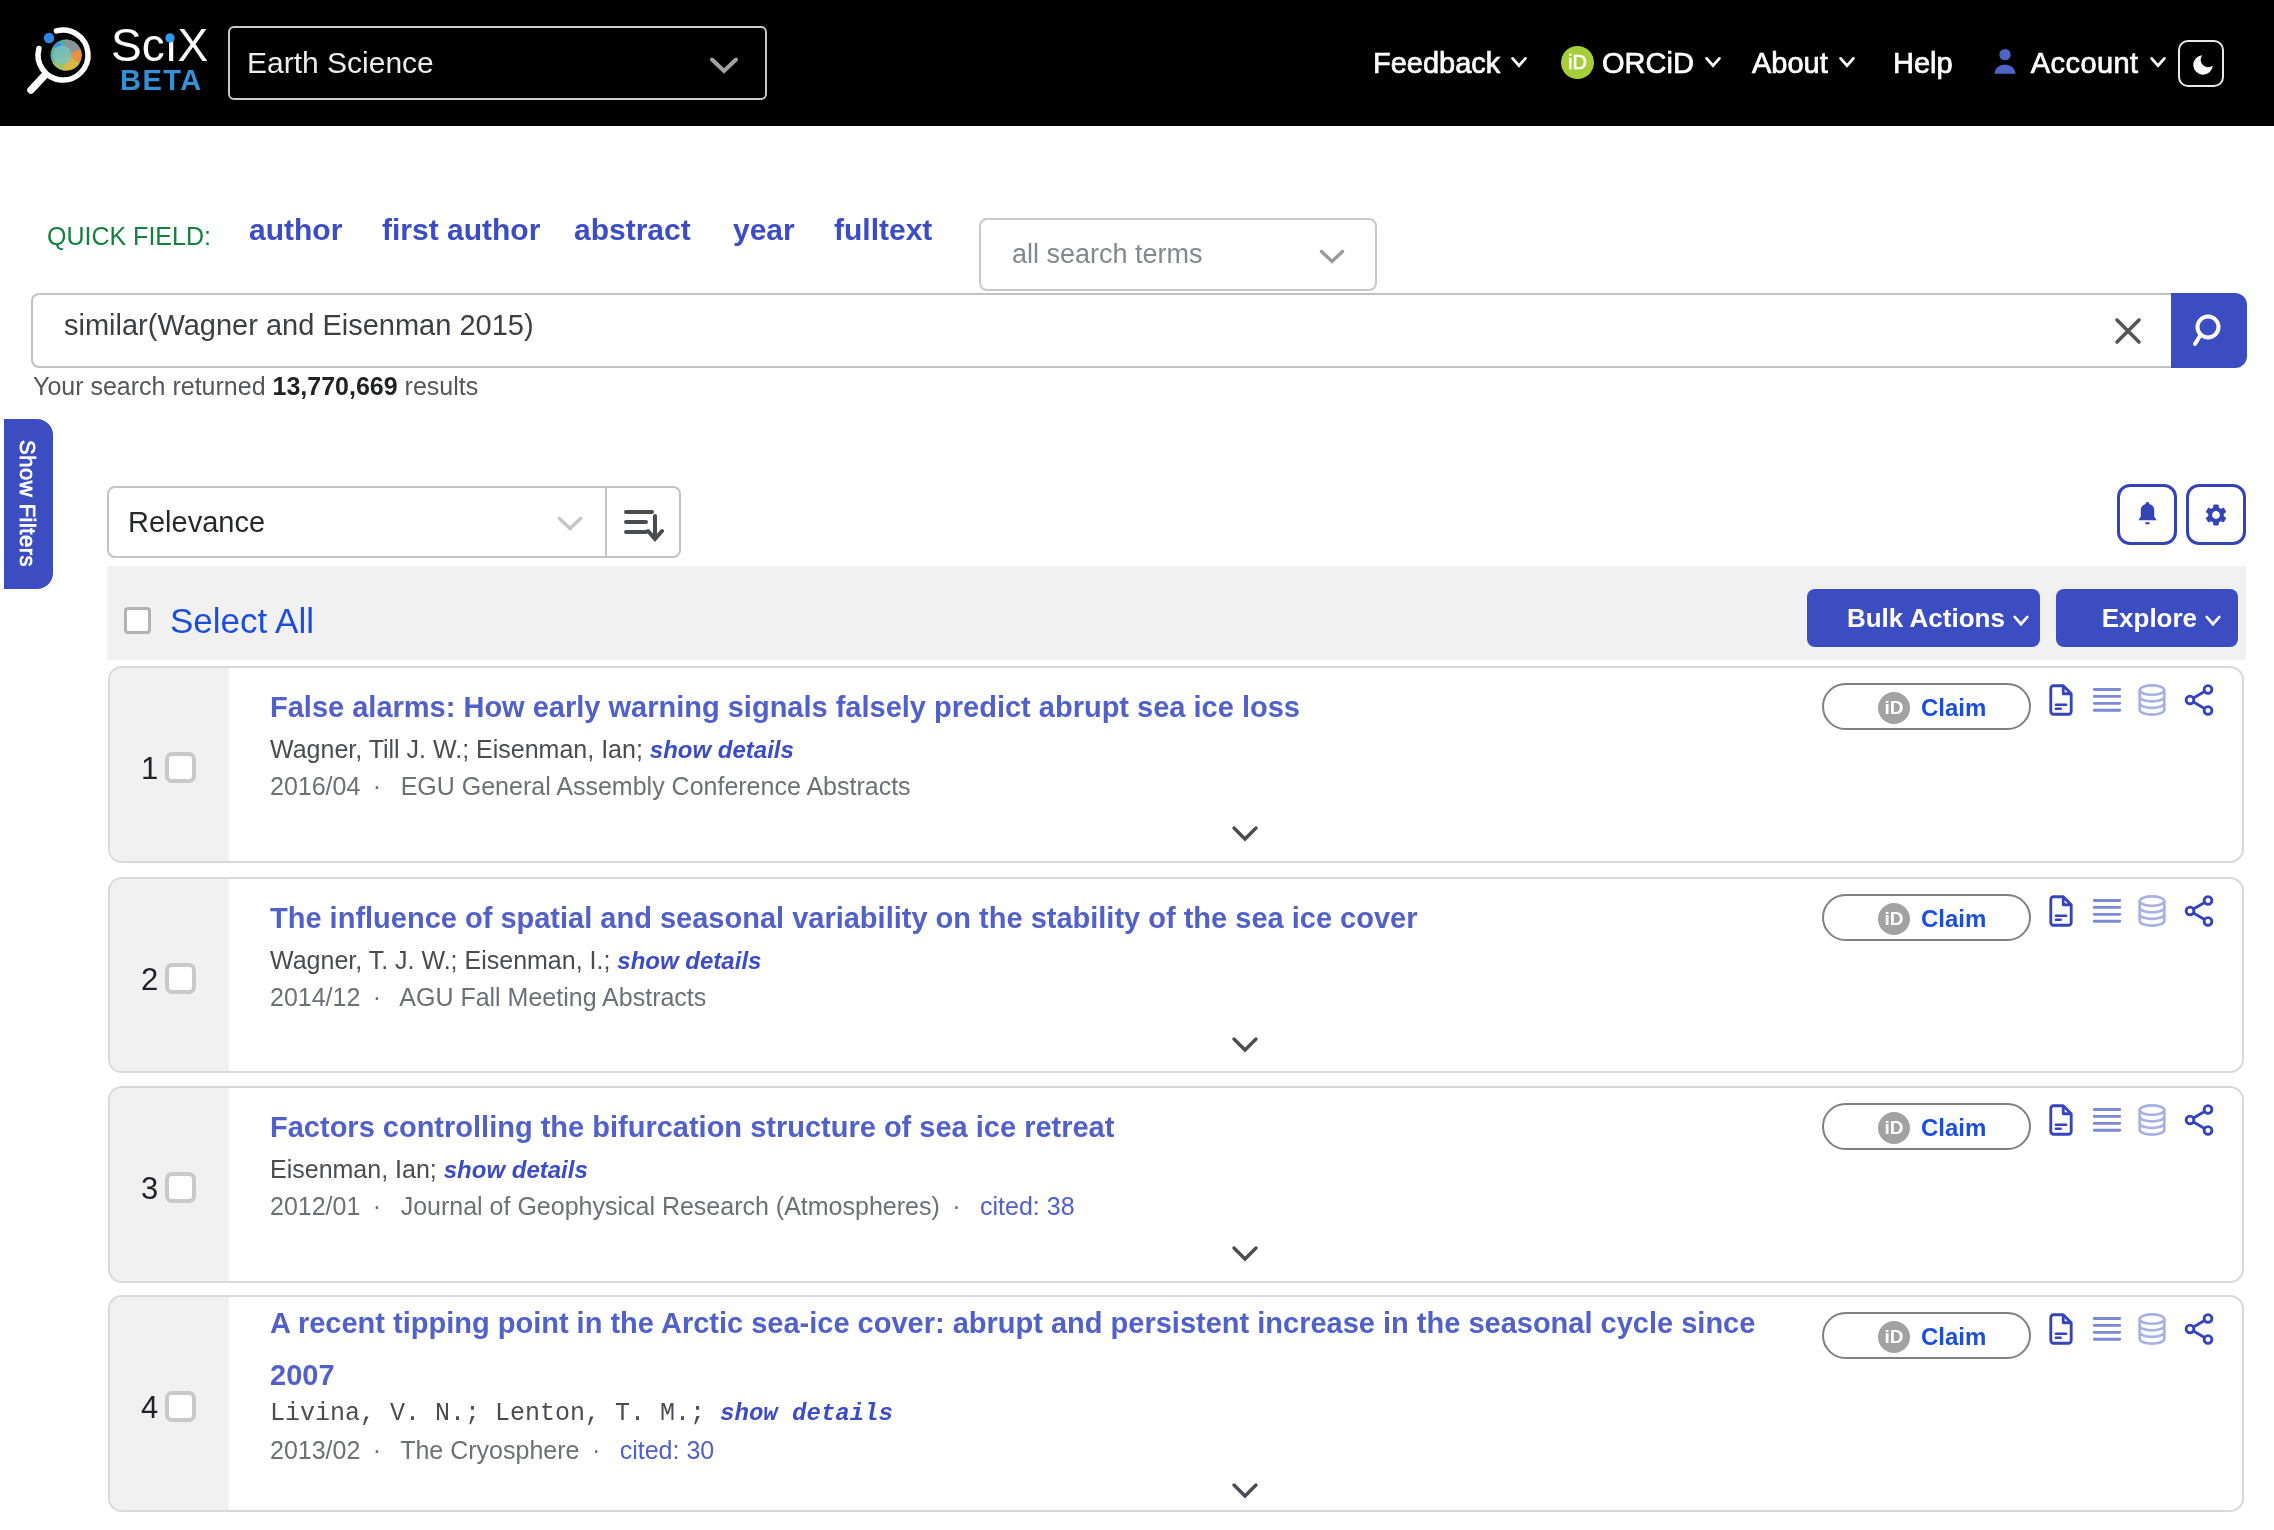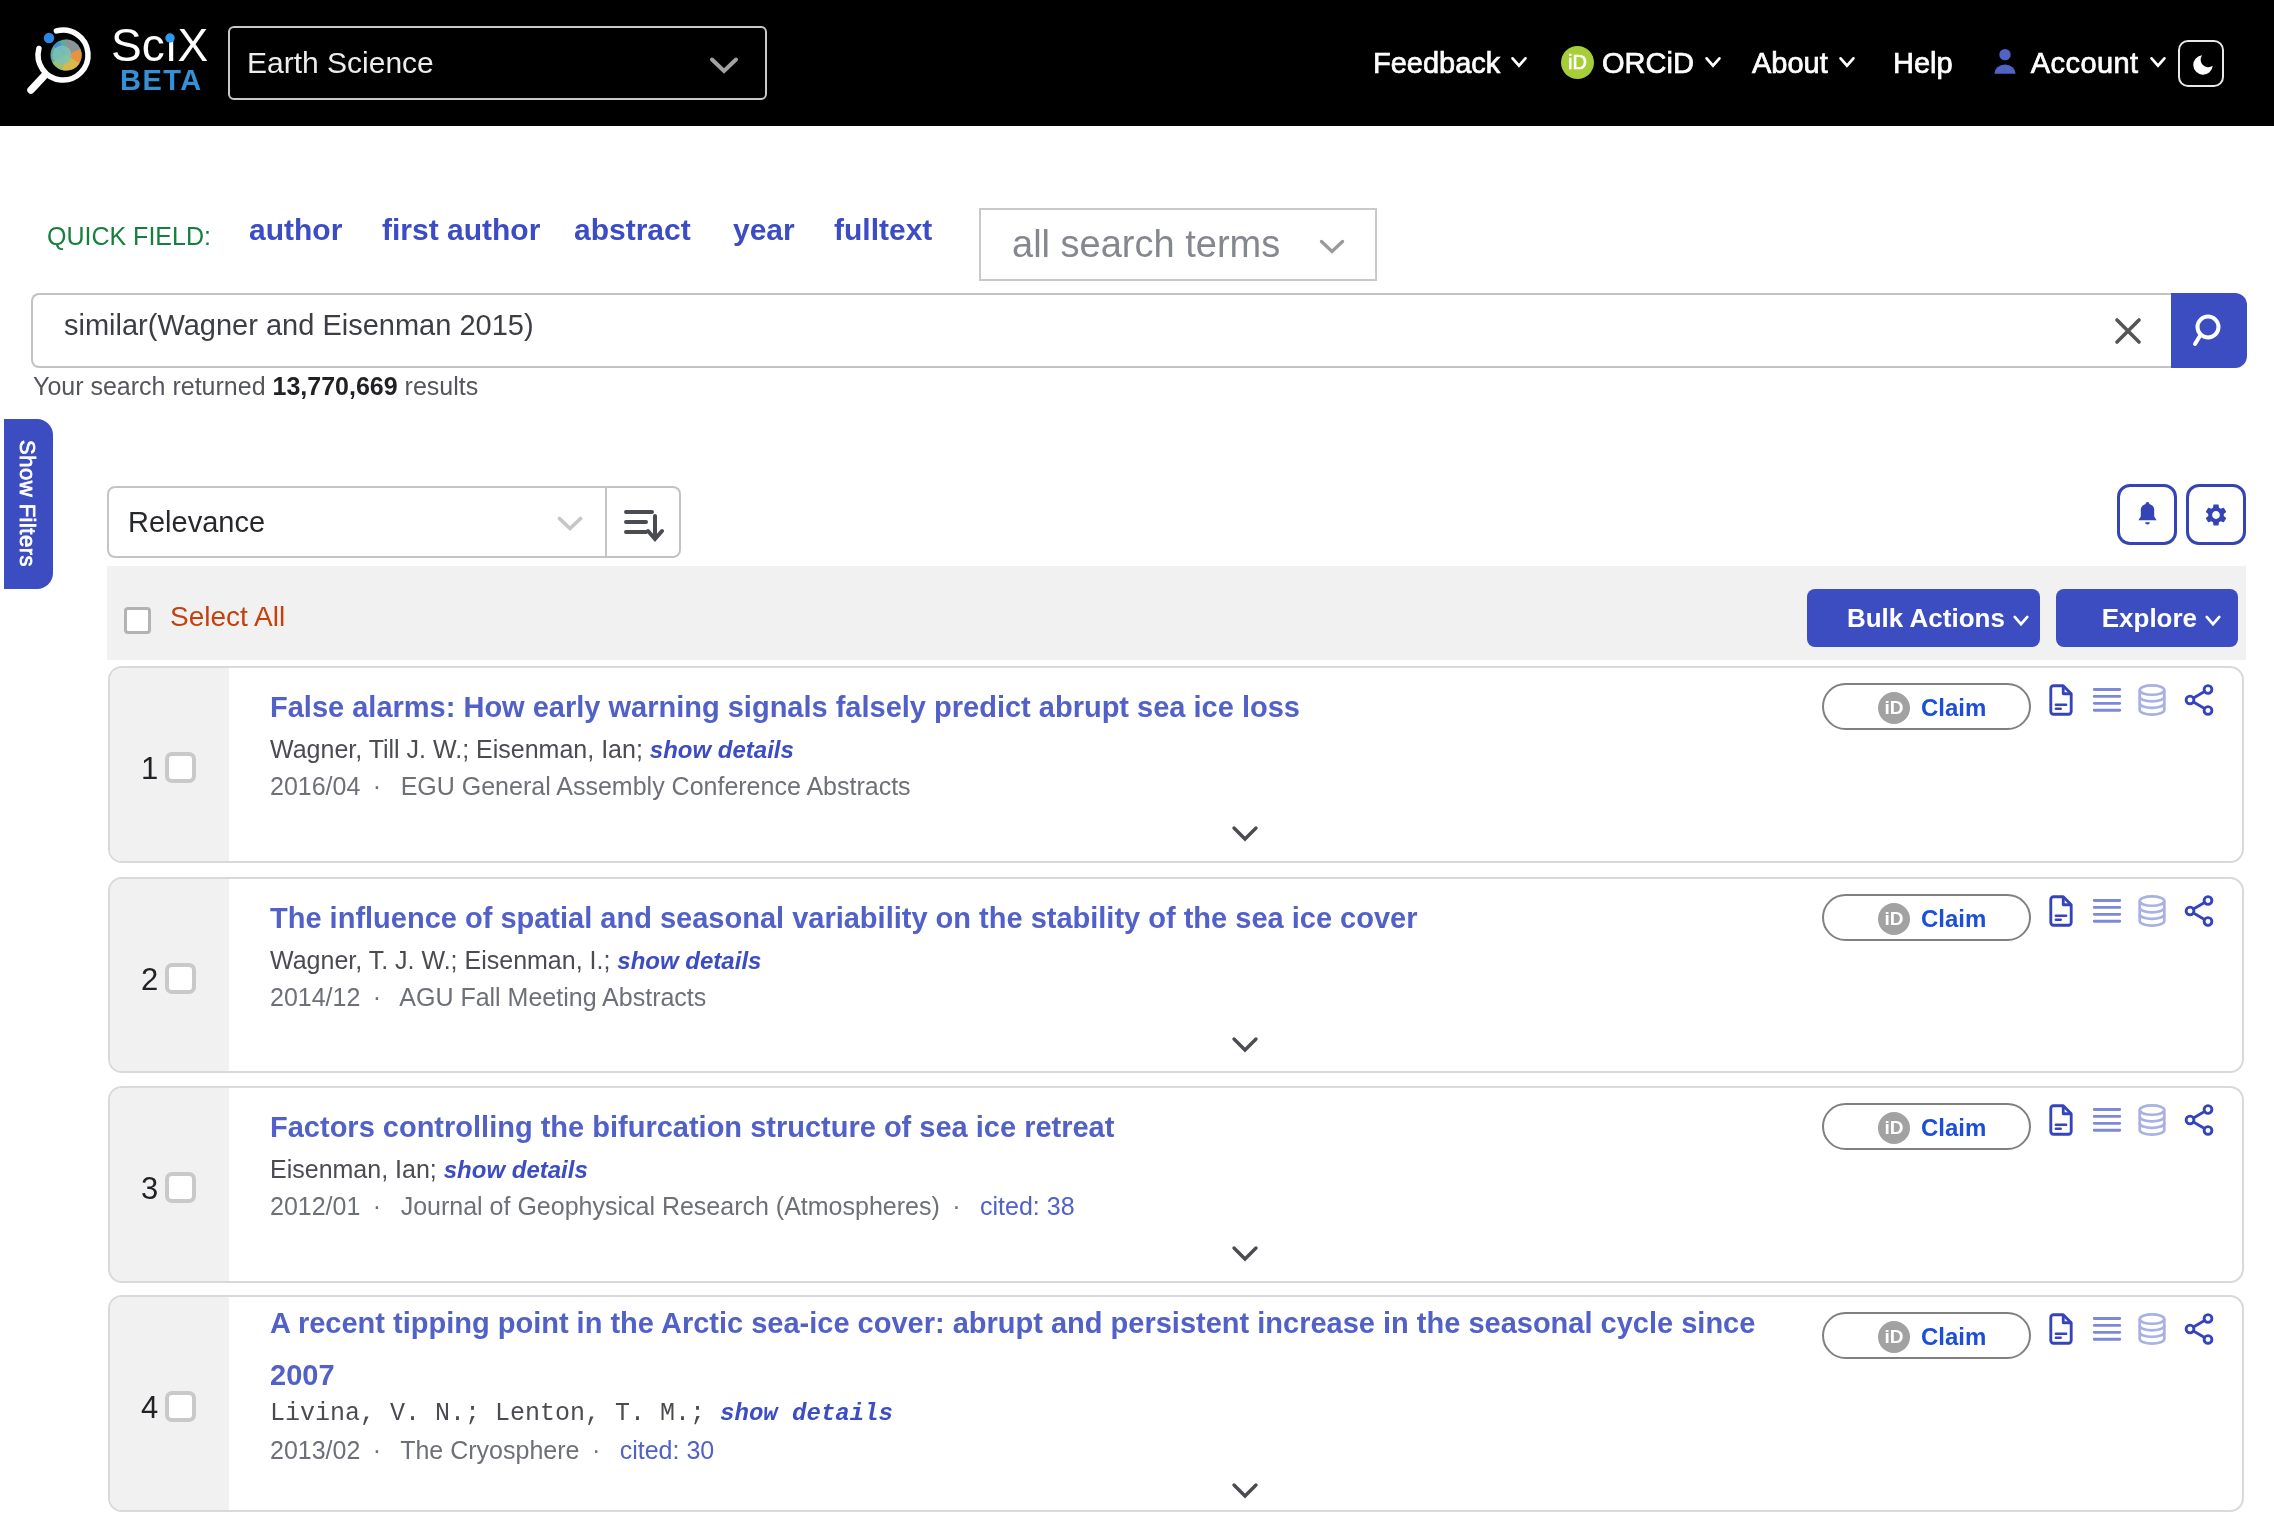--- a/index.html
+++ b/index.html
@@ -8,38 +8,38 @@
 .abs { position:absolute; }
 
 
 #header { position:absolute; top:0; left:0; width:2274px; height:126px; background:#000; }
 #hdrsel { position:absolute; left:228px; top:26px; width:539px; height:74px; border:2px solid #c9c9c9; border-radius:6px; color:#ececec; font-size:30px; line-height:70px; padding-left:17px; }
 .nav { position:absolute; top:0; height:126px; color:#fff; font-size:29px; line-height:126px; font-weight:400; -webkit-text-stroke:0.7px #fff; }
 .chev { display:inline-block; width:22px; height:22px; }
 
 #qf { position:absolute; left:47px; top:222px; font-size:25px; color:#15803d; }
 .qlink { position:absolute; top:213px; font-size:30px; font-weight:700; color:#3b4cc5; }
-#allterms { position:absolute; left:979px; top:208px; width:398px; height:73px; border:2px solid #c9c9c9; border-radius:0; font-size:38px; color:#84878e; line-height:69px; padding-left:31px; }
+#allterms { position:absolute; left:979px; top:218px; width:398px; height:73px; border:2px solid #c9c9c9; border-radius:8px; font-size:27px; color:#84878e; line-height:69px; padding-left:31px; }
 
 #searchbox { position:absolute; left:31px; top:293px; width:2140px; height:75px; border:2px solid #c2c2c2; border-radius:8px 0 0 8px; border-right:none; background:#fff; }
 #searchtext { position:absolute; left:64px; top:309px; font-size:29px; color:#3c3e44; }
 #searchbtn { position:absolute; left:2171px; top:293px; width:76px; height:75px; background:#3c4cc1; border-radius:0 12px 12px 0; }
 #resultsline { position:absolute; left:33px; top:372px; font-size:25px; color:#54565c; }
 
 #showfilters { position:absolute; left:4px; top:419px; width:49px; height:170px; background:#3c4cc1; border-radius:0 16px 16px 0; }
 #showfilters span { position:absolute; left:10px; top:0; height:170px; color:#fff; font-size:22px; font-weight:400; -webkit-text-stroke:0.8px #fff; writing-mode:vertical-rl; white-space:nowrap; text-align:center; letter-spacing:0.5px; }
 
 #sortsel { position:absolute; left:107px; top:486px; width:500px; height:72px; border:2px solid #c4c4c4; border-radius:8px 0 0 8px; font-size:29px; color:#26282c; line-height:68px; padding-left:19px; }
 #sortdir { position:absolute; left:607px; top:486px; width:74px; height:72px; border:2px solid #c2c2c2; border-left:none; border-radius:0 8px 8px 0; }
 .iconbtn { position:absolute; top:484px; width:60px; height:61px; border:3px solid #3544b5; border-radius:13px; }
 
 #selbar { position:absolute; left:107px; top:566px; width:2139px; height:94px; background:#f1f1f1; }
 .cb { border:3px solid #b3b3b3; border-radius:4px; background:#fff; }
 #selcb { position:absolute; left:124px; top:607px; width:27px; height:27px; }
-#sellabel { position:absolute; left:170px; top:601px; font-size:28px; color:#c2410c; }
+#sellabel { position:absolute; left:170px; top:601px; font-size:35px; color:#1d4ed8; }
 .bluebtn { position:absolute; top:589px; height:58px; background:#3c4cc1; border-radius:8px; color:#fff; font-size:26px; font-weight:700; line-height:58px; text-align:center; padding-left:30px; box-sizing:border-box; }
 
 .card { position:absolute; left:108px; width:2136px; background:#fff; border:2px solid #d9d9d9; border-radius:14px; }
 .strip { position:absolute; left:0; top:0; bottom:0; width:119px; background:#f1f1f1; border-radius:12px 0 0 12px; }
 .num { position:absolute; font-size:31px; color:#212226; }
 .title { position:absolute; left:160px; font-size:29px; font-weight:700; color:#5161c8; line-height:44px; width:1700px; }
 .authors { position:absolute; left:160px; font-size:25px; color:#4a4c52; }
 .sd { color:#3b4cc5; font-weight:700; font-style:italic; font-size:24px; }
 .dateline { position:absolute; left:160px; font-size:25px; color:#6e7077; }
 .cite { color:#5161c8; }

